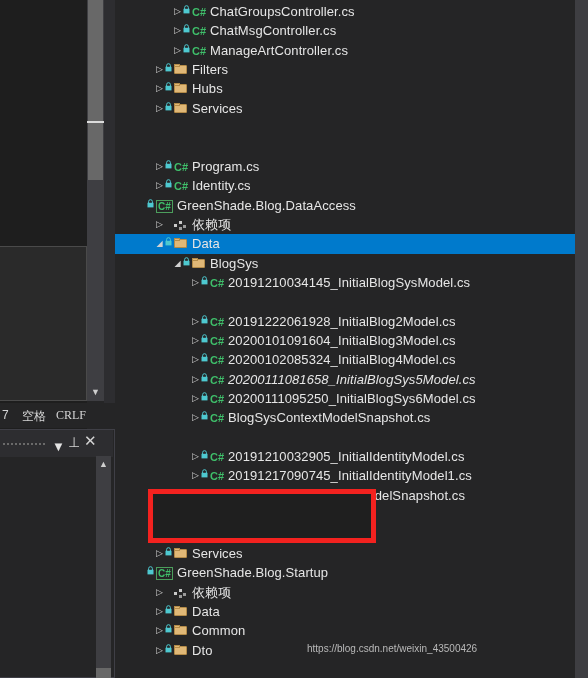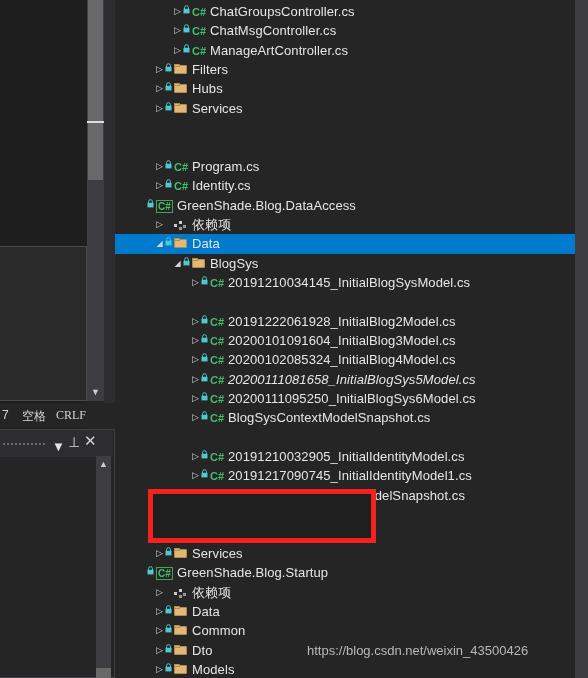--- a/index.html
+++ b/index.html
@@ -78,21 +78,21 @@
 
   
   #tree-scroll{position:absolute;left:575px;top:0;width:13px;height:678px;background:#3e3e42;}
   #tree-scroll-inner{position:absolute;left:0;top:0;width:13px;height:678px;background:#3e3e42;}
 
   
   #redbox{position:absolute;left:148px;top:489px;width:228px;height:54px;
           border:5px solid #f3221f;box-sizing:border-box;background:#1f1f1f;}
 
   
-  #watermark{position:absolute;left:307px;top:643px;font-size:13px;color:#b9b9b9;
+  #watermark{position:absolute;left:307px;top:643px;font-size:10px;color:#b9b9b9;
              font-family:"Liberation Sans",sans-serif;}
 
   
   .grip{position:absolute;color:#cfcfcf;font-size:9px;}
 </style>
 </head>
 <body>
 
 <div id="left-pane">
   <div id="left-upper"></div>
@@ -240,24 +240,20 @@
           <rect x="0.5" y="3.8" width="6" height="4.6" fill="#4ec9d0"></rect>
         </svg></span><span class="ico"><span class="folder"></span></span><span class="label">Data</span></div>
     <div class="row i2" style="position: absolute; left: 0px; right: 0px; top: 621.2px; padding-left: 39px;"><span class="twisty">▷</span><span class="lock"><svg width="7" height="9" viewBox="0 0 7 9">
           <path d="M1.6 4V2.6a1.9 1.9 0 013.8 0V4" fill="none" stroke="#4ec9d0" stroke-width="1"></path>
           <rect x="0.5" y="3.8" width="6" height="4.6" fill="#4ec9d0"></rect>
         </svg></span><span class="ico"><span class="folder"></span></span><span class="label">Common</span></div>
     <div class="row i2" style="position: absolute; left: 0px; right: 0px; top: 640.55px; padding-left: 39px;"><span class="twisty">▷</span><span class="lock"><svg width="7" height="9" viewBox="0 0 7 9">
           <path d="M1.6 4V2.6a1.9 1.9 0 013.8 0V4" fill="none" stroke="#4ec9d0" stroke-width="1"></path>
           <rect x="0.5" y="3.8" width="6" height="4.6" fill="#4ec9d0"></rect>
         </svg></span><span class="ico"><span class="folder"></span></span><span class="label">Dto</span></div>
-    <div class="row i2" style="position: absolute; left: 0px; right: 0px; top: 659.9px; padding-left: 39px;"><span class="twisty">▷</span><span class="lock"><svg width="7" height="9" viewBox="0 0 7 9">
-          <path d="M1.6 4V2.6a1.9 1.9 0 013.8 0V4" fill="none" stroke="#4ec9d0" stroke-width="1"></path>
-          <rect x="0.5" y="3.8" width="6" height="4.6" fill="#4ec9d0"></rect>
-        </svg></span><span class="ico"><span class="folder"></span></span><span class="label">Models</span></div>
   </div>
 
 <div id="tree-scroll">
   <div id="tree-scroll-inner"></div>
 </div>
 
 <div id="redbox"></div>
 
 <div id="watermark">https://blog.csdn.net/weixin_43500426</div>
 

